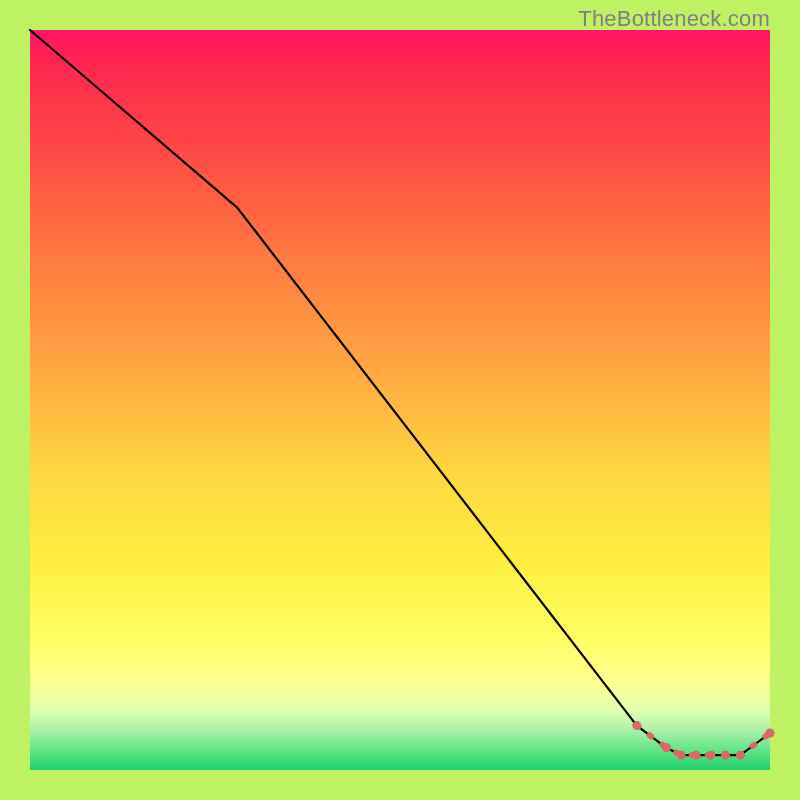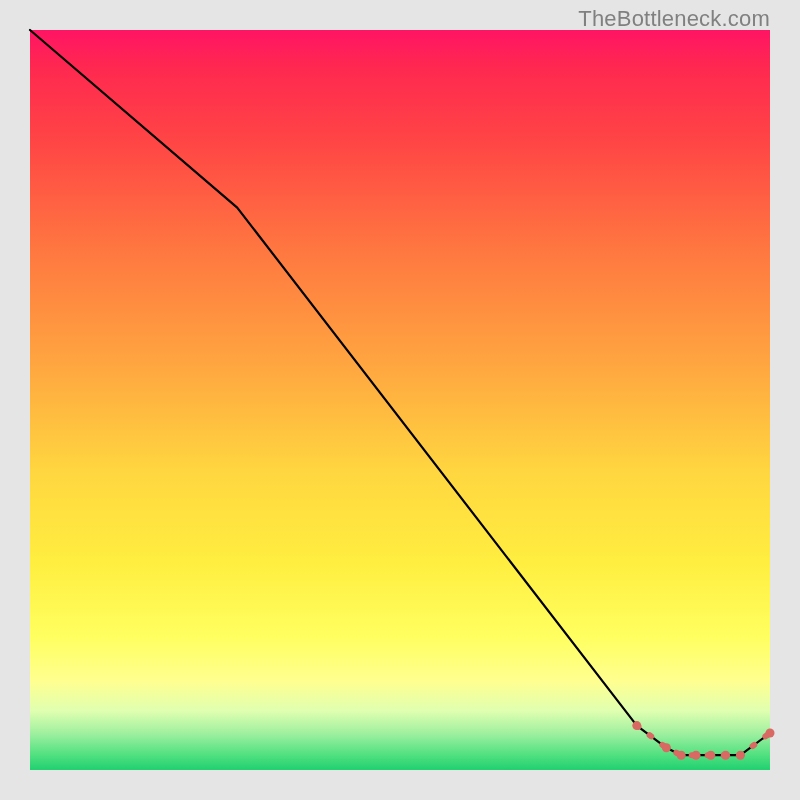--- a/index.html
+++ b/index.html
@@ -8,21 +8,21 @@
     width: 800px;
     height: 800px;
     background: #000000;
     overflow: hidden;
     font-family: Arial, Helvetica, sans-serif;
   }
   .stage {
     position: relative;
     width: 800px;
     height: 800px;
-    background: #e5e5e5;
+    background: #bef264;
   }
   .plot {
     position: absolute;
     left: 30px;
     top: 30px;
     width: 740px;
     height: 740px;
     
     background: linear-gradient(to bottom,
       #ff1464 0%,

